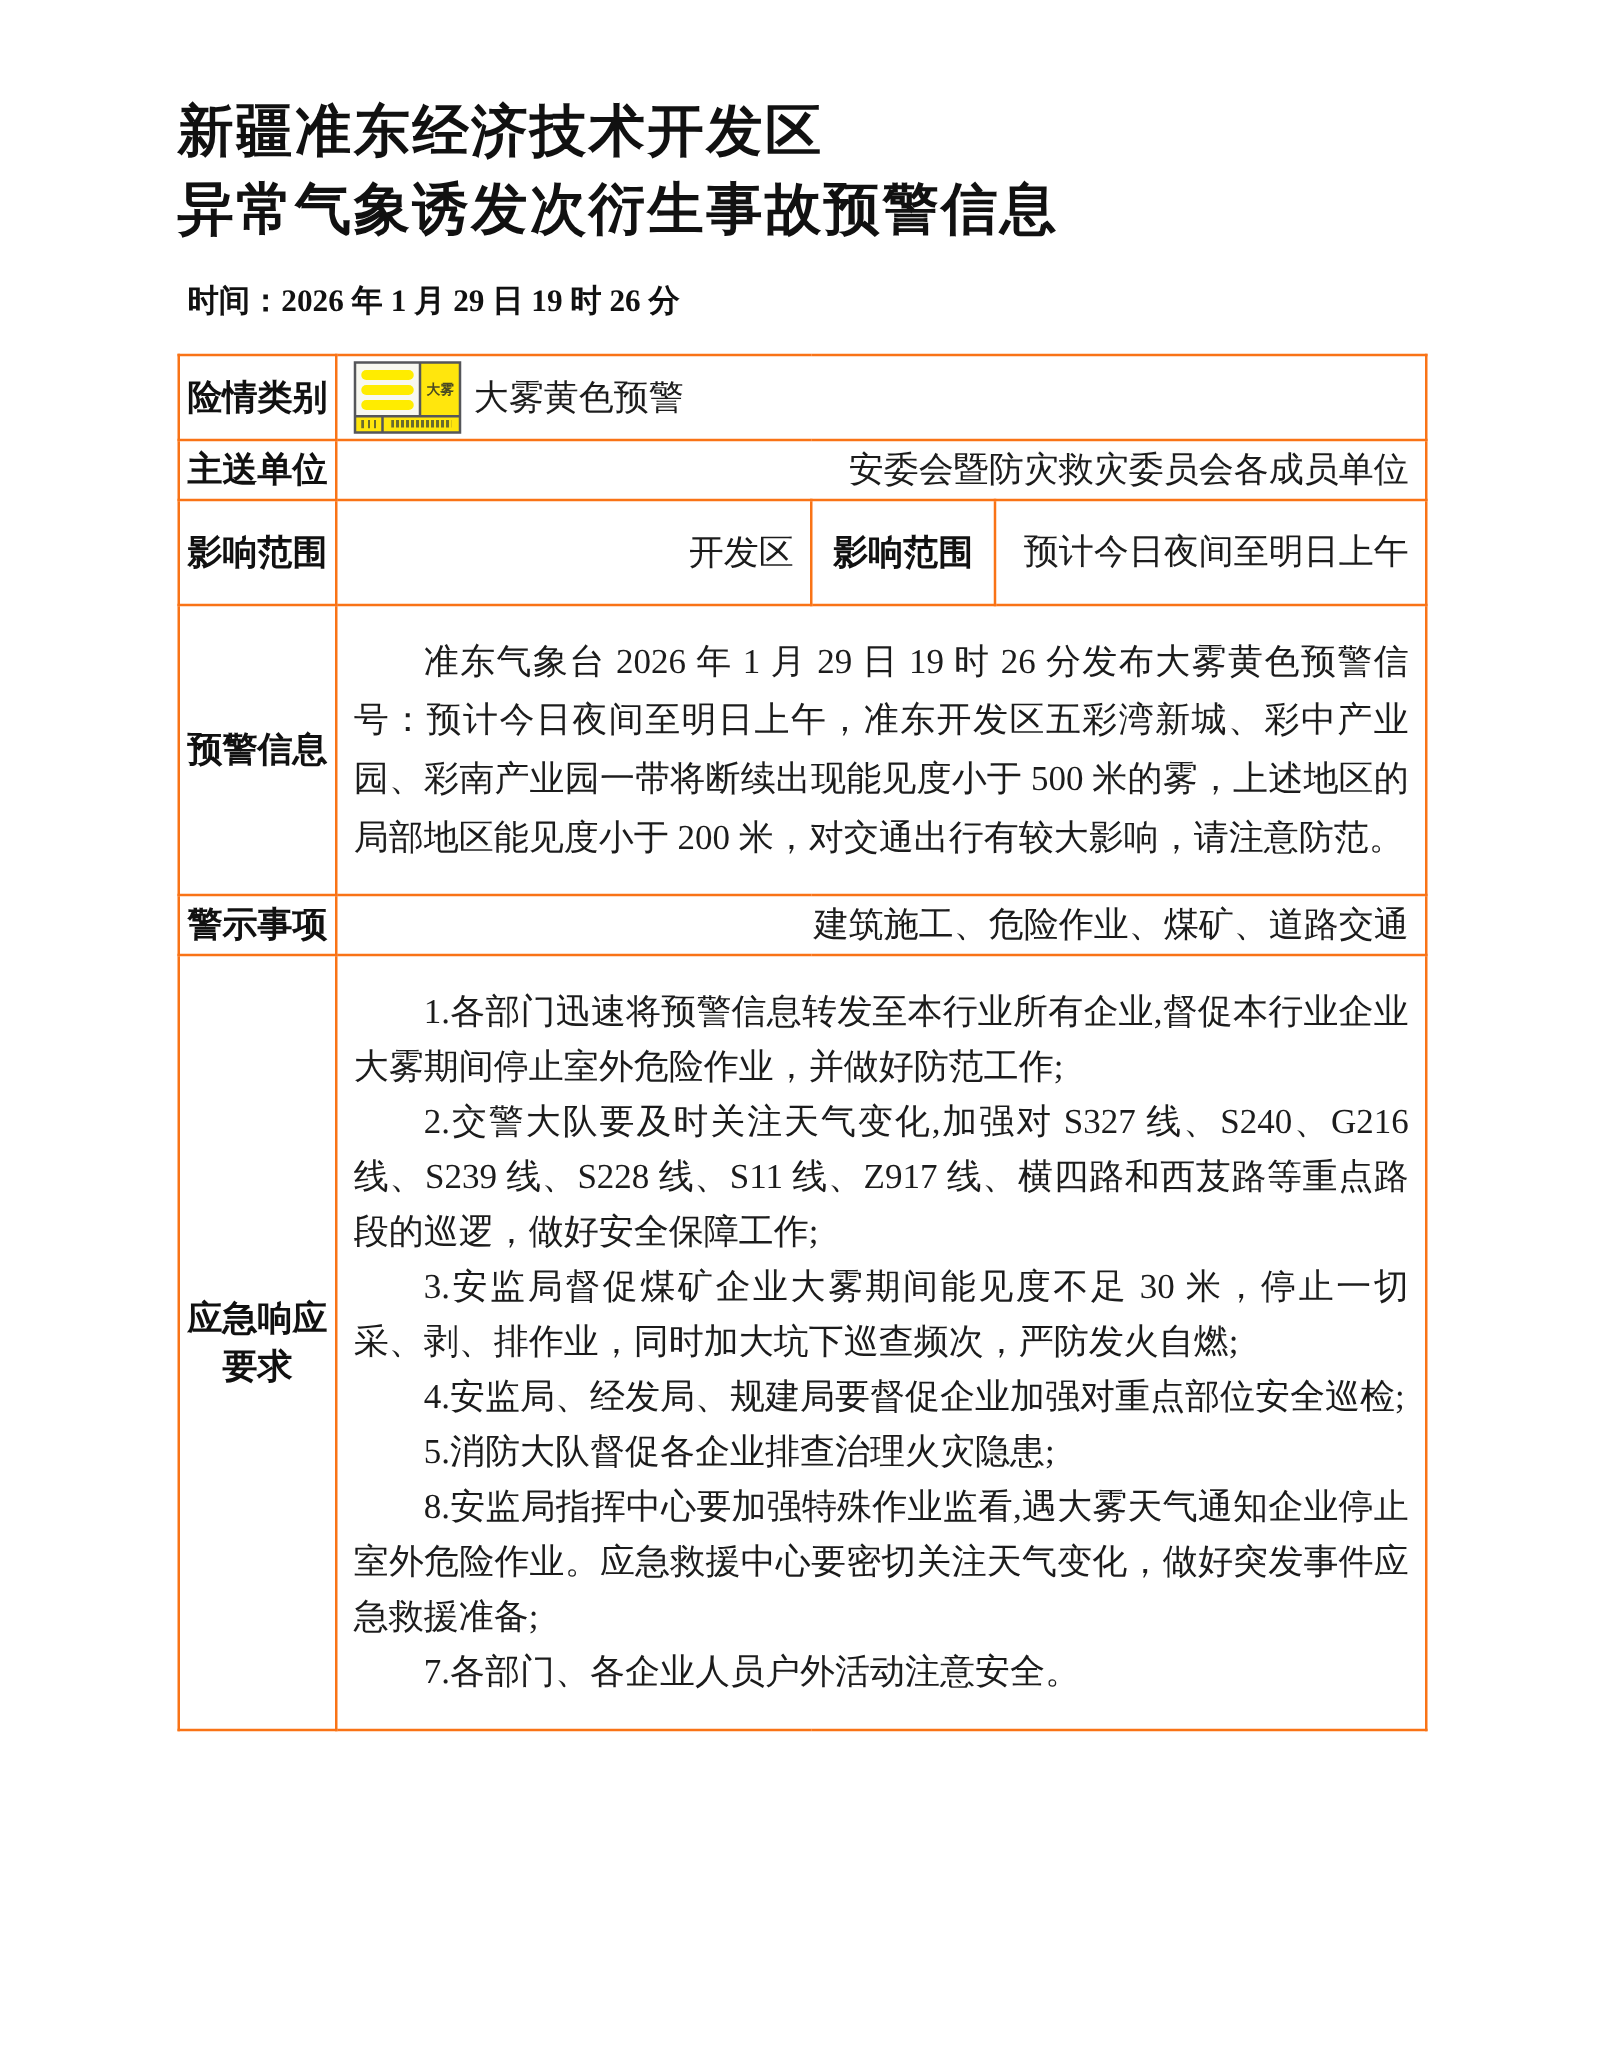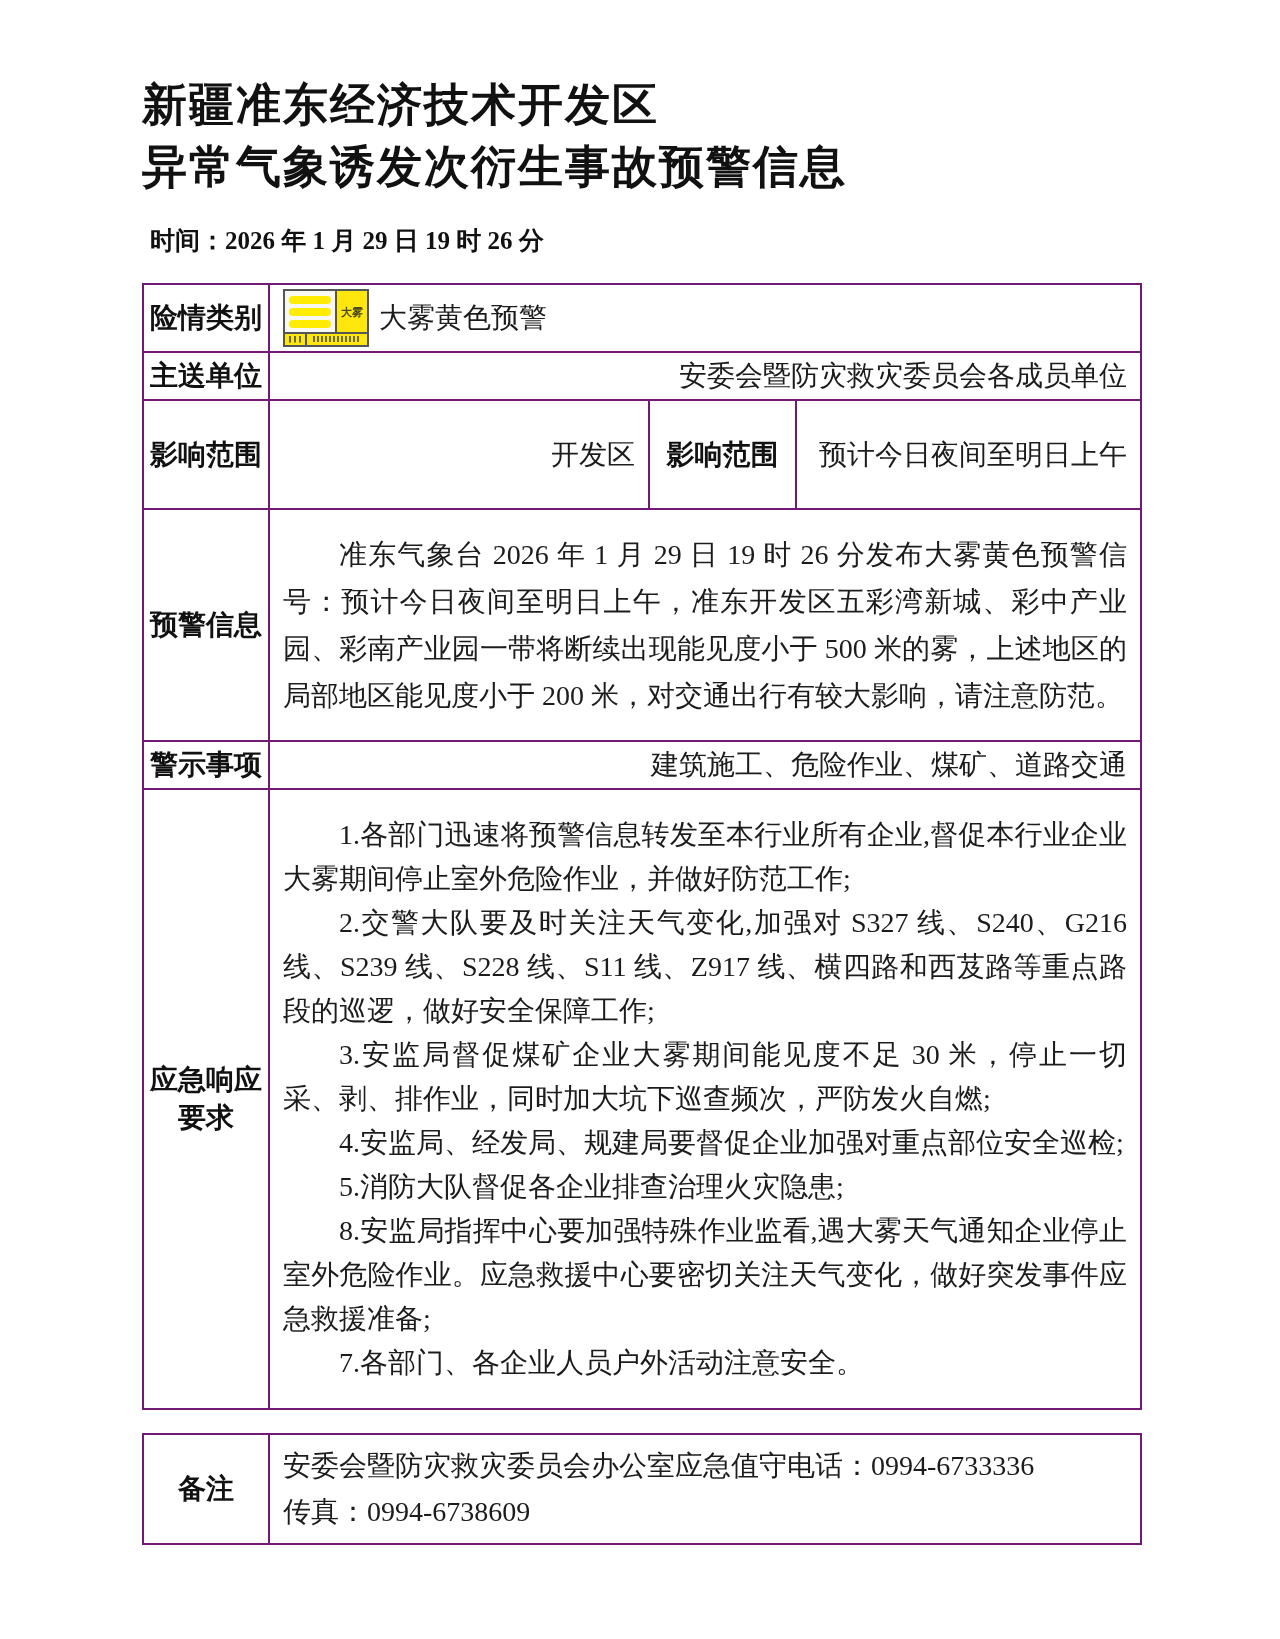--- a/index.html
+++ b/index.html
@@ -21,21 +21,21 @@
   }
   .time-line{
     font-size:25px;font-weight:bold;margin-top:26px;margin-left:8px;color:#111;
   }
 
   
   table{border-collapse:collapse;table-layout:fixed;width:998px;}
   .main-table{margin-top:26px;}
   .remark-table{margin-top:23px;}
   td{
-    border:2px solid #701a75;
+    border:2px solid #f97316;
     font-size:28px;color:#1c1c1c;
     padding:4px 13px;
     vertical-align:middle;
     overflow:hidden;
   }
   td.lbl{
     font-weight:bold;text-align:center;padding:4px 2px;color:#111;
   }
   .value-cell{text-align:right;}
   .para{
@@ -115,21 +115,21 @@
             </span>
           </span>
           <span class="risk-value">大雾黄色预警</span>
         </div>
       </td>
     </tr>
     <tr style="height:43px">
       <td class="lbl">主送单位</td>
       <td colspan="3" class="value-cell">安委会暨防灾救灾委员会各成员单位</td>
     </tr>
-    <tr style="height:109px">
+    <tr style="height:84px">
       <td class="lbl">影响范围</td>
       <td class="value-cell">开发区</td>
       <td class="lbl">影响范围</td>
       <td class="value-cell" style="line-height:44px;">预计今日夜间至明日上午</td>
     </tr>
     <tr style="height:232px">
       <td class="lbl">预警信息</td>
       <td colspan="3" class="para">
         <p class="indent">准东气象台 2026 年 1 月 29 日 19 时 26 分发布大雾黄色预警信号：预计今日夜间至明日上午，准东开发区五彩湾新城、彩中产业园、彩南产业园一带将断续出现能见度小于 500 米的雾，上述地区的局部地区能见度小于 200 米，对交通出行有较大影响，请注意防范。</p>
       </td>
@@ -149,29 +149,14 @@
         <p>3.安监局督促煤矿企业大雾期间能见度不足 30 米，停止一切采、剥、排作业，同时加大坑下巡查频次，严防发火自燃;</p>
         <p>4.安监局、经发局、规建局要督促企业加强对重点部位安全巡检;</p>
         <p>5.消防大队督促各企业排查治理火灾隐患;</p>
         <p>8.安监局指挥中心要加强特殊作业监看,遇大雾天气通知企业停止室外危险作业。应急救援中心要密切关注天气变化，做好突发事件应急救援准备;</p>
         <p>7.各部门、各企业人员户外活动注意安全。</p>
       </td>
     </tr>
   </tbody>
     </table>
 
-  <table class="remark-table">
-    <colgroup>
-      <col style="width:126px">
-        <col style="width:872px">
-    </colgroup>
-    <tbody>
-        <tr style="height:97px">
-      <td class="lbl">备注</td>
-      <td class="remark-cell">
-        <div>安委会暨防灾救灾委员会办公室应急值守电话：0994-6733336</div>
-        <div>传真：0994-6738609</div>
-      </td>
-    </tr>
-  </tbody>
-    </table>
 
 </div>
 
 </body></html>

